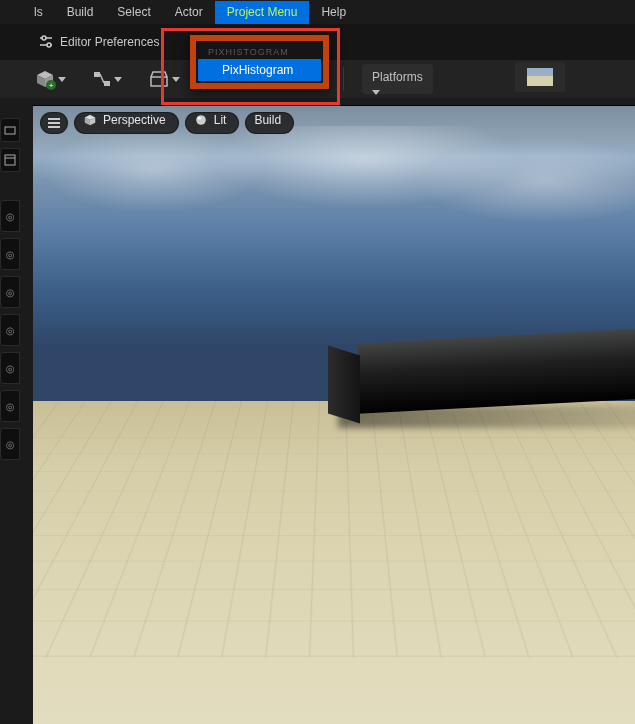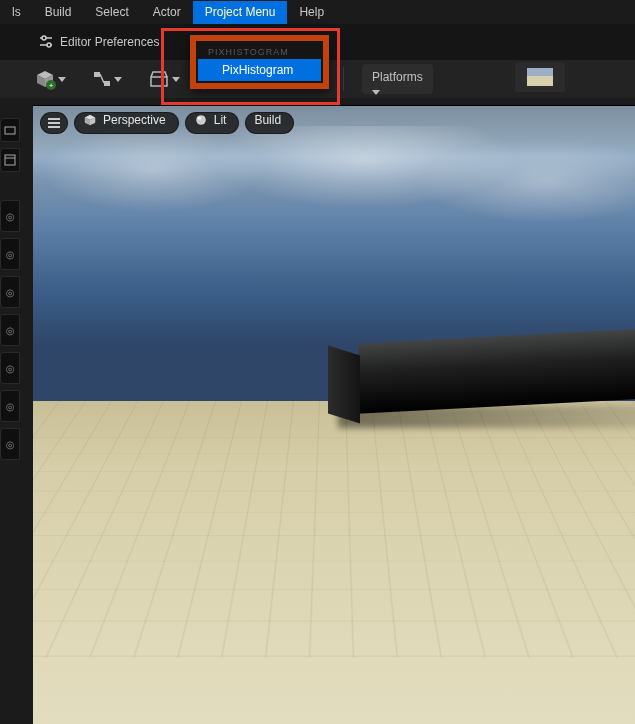--- a/index.html
+++ b/index.html
@@ -1,21 +1,21 @@
 <!DOCTYPE html>
 <html><head>
 <meta charset="utf-8">
 <style>
   * { box-sizing: border-box; margin: 0; padding: 0; font-family: "Segoe UI", Arial, sans-serif; }
   body { width: 635px; height: 724px; background: #1b1b1b; overflow: hidden; font-size: 12px; color: #c0c0c0; position: relative; }
 
   
-  .menubar { position: absolute; left: 0; right: 0; top: 0; height: 24px; background: #1b1b1b; display: flex; align-items: center; padding-left: 0; }
+  .menubar { position: absolute; left: 0; right: 0; top: 0; height: 24px; background: #1b1b1b; display: flex; align-items: center; padding-left: 22px; }
   .menubar .menu-item { padding: 4px 12px 5px 12px; color: #c8c8c8; cursor: default; font-size: 12px; user-select: none; }
-  .menubar .menu-item.active { background: #0070e0; color: #fef9c3; }
+  .menubar .menu-item.active { background: #0070e0; color: #bef264; }
 
   
   .toolbar2 { position: absolute; left: 0; right: 0; top: 24px; height: 36px; background: #151515; display: flex; align-items: center; padding-left: 30px; gap: 26px; }
   .tb2-btn { display: flex; align-items: center; gap: 6px; padding: 4px 8px; color: #c8c8c8; font-size: 12px; }
   .tb2-icon { width: 16px; height: 16px; display: inline-block; }
 
   
   .toolbar3 { position: absolute; left: 0; right: 0; top: 60px; height: 38px; background: #232323; display: flex; align-items: center; padding-left: 28px; gap: 14px; }
   .tb3-grp { display: flex; align-items: center; gap: 2px; padding: 4px 6px; }
   .tb3-pill { background: #2d2d2d; border-radius: 4px; height: 30px; display: flex; align-items: flex-start; padding: 0 10px; gap: 6px; flex-direction: column; }

